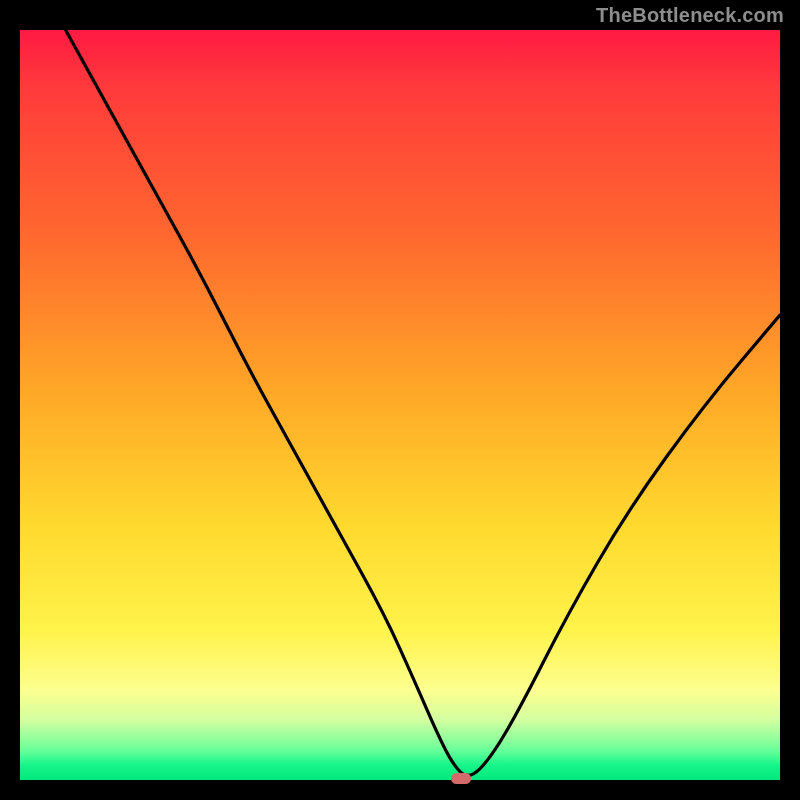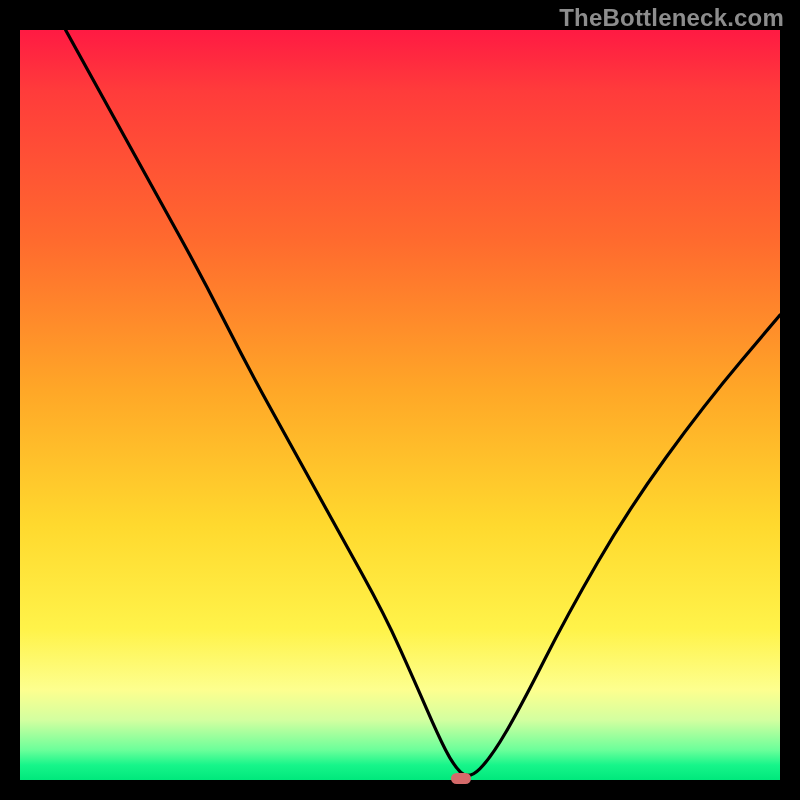--- a/index.html
+++ b/index.html
@@ -15,21 +15,21 @@
     position: relative;
     width: 800px;
     height: 800px;
     background: #000;
   }
   .watermark {
     position: absolute;
     top: 4px;
     right: 16px;
     color: #8d8d8d;
-    font-size: 24px;
+    font-size: 20px;
     font-weight: 600;
     letter-spacing: 0.2px;
     z-index: 5;
   }
   .plot-area {
     position: absolute;
     left: 20px;
     top: 30px;
     width: 760px;
     height: 750px;

